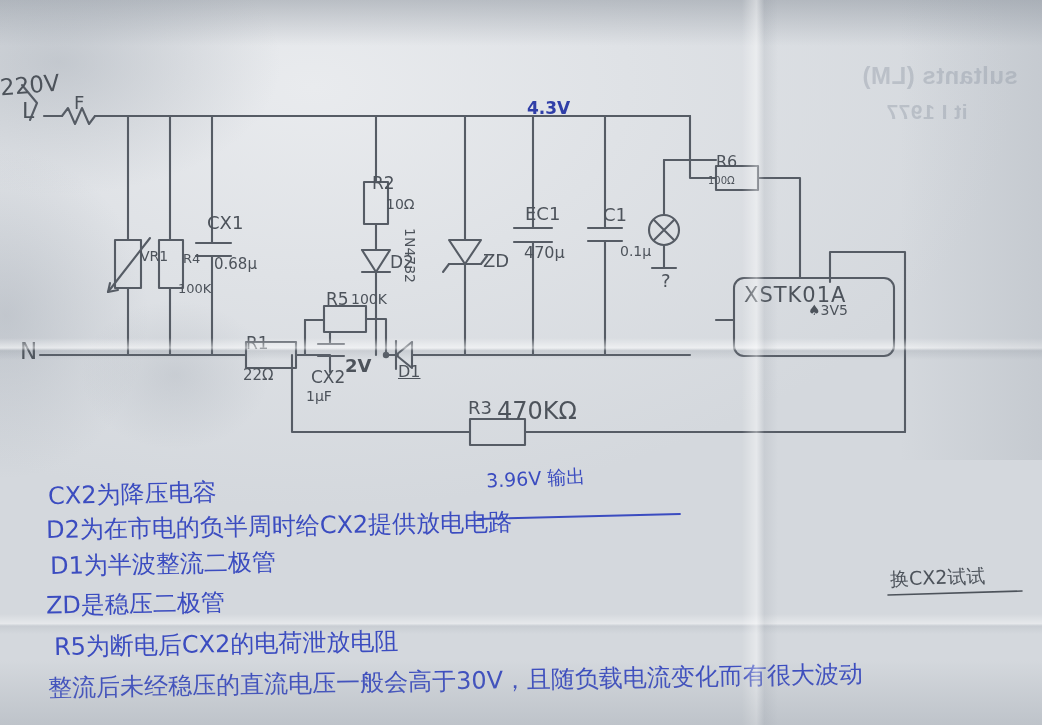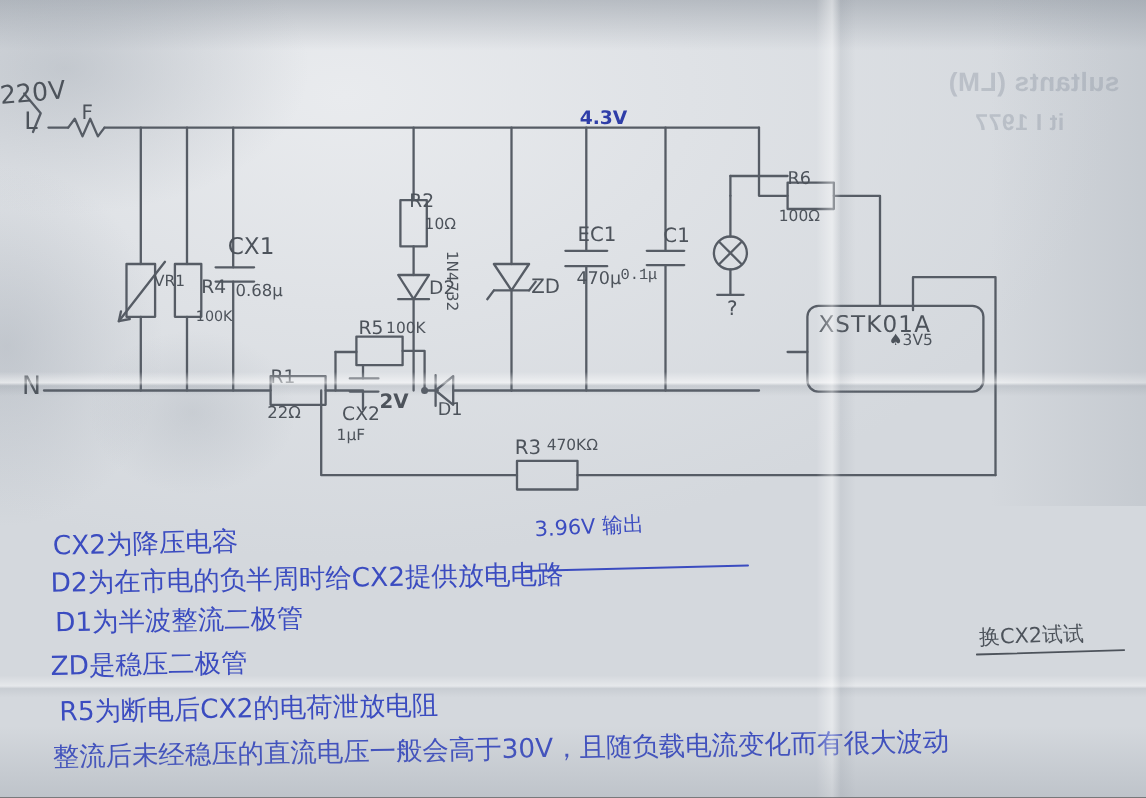--- a/index.html
+++ b/index.html
@@ -154,56 +154,56 @@
   </svg>
 
   <div class="hand pencil" style="left:0px;top:72px;font-size:23px;transform:rotate(-5deg);">220V</div>
   <div class="hand pencil" style="left:22px;top:98px;font-size:22px;">L</div>
   <div class="hand pencil" style="left:20px;top:338px;font-size:23px;">N</div>
 
   <div class="hand pencil" style="left:74px;top:92px;font-size:18px;">F</div>
 
   <div class="hand pencil" style="left:140px;top:248px;font-size:14px;">VR1</div>
 
-  <div class="hand pencil" style="left:183px;top:251px;font-size:17px;text-align:center;">R4</div>
+  <div class="hand pencil" style="left:183px;top:251px;font-size:13px;text-align:center;">R4</div>
   <div class="hand pencil" style="left:178px;top:281px;font-size:13px;">100K</div>
 
-  <div class="hand pencil" style="left:207px;top:212px;font-size:21px;text-align:center;">CX1</div>
+  <div class="hand pencil" style="left:207px;top:212px;font-size:18px;text-align:center;">CX1</div>
   <div class="hand pencil" style="left:214px;top:255px;font-size:15px;">0.68μ</div>
 
   <div class="hand pencil" style="left:246px;top:333px;font-size:17px;">R1</div>
   <div class="hand pencil" style="left:243px;top:366px;font-size:15px;">22Ω</div>
 
   <div class="hand pencil" style="left:326px;top:289px;font-size:17px;">R5</div>
   <div class="hand pencil" style="left:351px;top:291px;font-size:14px;">100K</div>
 
   <div class="hand pencil" style="left:311px;top:367px;font-size:17px;">CX2</div>
   <div class="hand pencil" style="left:306px;top:388px;font-size:14px;">1μF</div>
 
-  <div class="hand pencil" style="left:398px;top:362px;font-size:16px;">D1</div>
+  <div class="hand pencil" style="left:398px;top:362px;font-size:16px;text-decoration:underline;">D1</div>
 
   <div class="hand pencil" style="left:372px;top:173px;font-size:17px;">R2</div>
   <div class="hand pencil" style="left:386px;top:196px;font-size:14px;">10Ω</div>
 
   <div class="hand pencil" style="left:390px;top:252px;font-size:17px;">D2</div>
 
   <div class="hand pencil" style="left:483px;top:250px;font-size:18px;">ZD</div>
   <div class="hand pencil" style="left:418px;top:228px;font-size:14px;transform:rotate(90deg);transform-origin:left top;">1N4732</div>
 
   <div class="hand pencil" style="left:525px;top:203px;font-size:18px;text-align:center;">EC1</div>
   <div class="hand pencil" style="left:524px;top:243px;font-size:16px;">470μ</div>
 
   <div class="hand pencil" style="left:603px;top:204px;font-size:18px;">C1</div>
-  <div class="hand pencil" style="left:564px;top:243px;font-size:14px;font-family:Liberation Mono, monospace;">0.1μ</div>
+  <div class="hand pencil" style="left:620px;top:243px;font-size:14px;">0.1μ</div>
 
   <div class="hand pencil" style="left:716px;top:152px;font-size:16px;">R6</div>
-  <div class="hand pencil" style="left:708px;top:189px;font-size:14px;">100Ω</div>
+  <div class="hand pencil" style="left:708px;top:175px;font-size:10px;">100Ω</div>
 
   <div class="hand pencil" style="left:468px;top:397px;font-size:18px;">R3</div>
-  <div class="hand pencil" style="left:497px;top:397px;font-size:14px;">470KΩ</div>
+  <div class="hand pencil" style="left:497px;top:397px;font-size:24px;">470KΩ</div>
 
   <div class="hand pencil" style="left:744px;top:283px;font-size:21px;letter-spacing:1px;">XSTK01A</div>
   <div class="hand pencil" style="left:808px;top:302px;font-size:14px;">♠3V5</div>
 
   <div class="hand ink-blue" style="left:527px;top:98px;font-size:17px;font-weight:bold;">4.3V</div>
 
   <div class="hand pencil" style="left:345px;top:355px;font-size:18px;font-weight:bold;">2V</div>
   <div class="hand pencil" style="left:661px;top:270px;font-size:18px;">?</div>
 
   <div class="hand blue" style="left:486px;top:466px;font-size:19px;transform:rotate(-3deg);">3.96V 输出</div>

